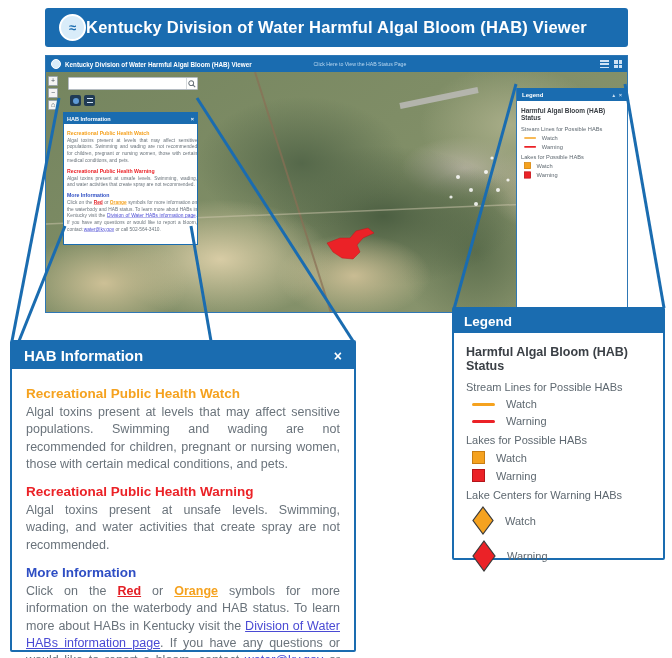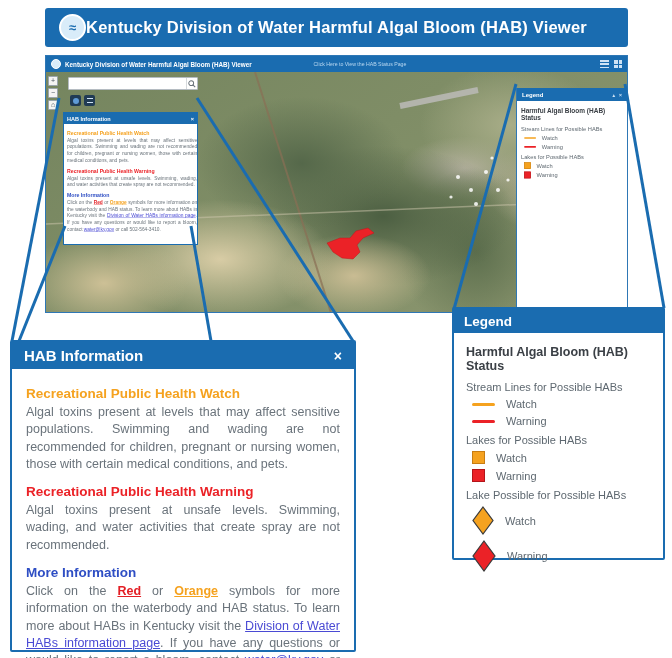--- a/index.html
+++ b/index.html
@@ -276,21 +276,21 @@
     <div class="legend-group-label">Lakes for Possible HABs</div>
     <div class="legend-item">
       <span class="sym-sq sq-watch"></span>
       <span class="lab">Watch</span>
     </div>
     <div class="legend-item">
       <span class="sym-sq sq-warn"></span>
       <span class="lab">Warning</span>
     </div>
 
-    <div class="legend-group-label">Lake Possible for Possible HABs</div>
+    <div class="legend-group-label">Lake Centers for Warning HABs</div>
     <div class="legend-item">
       <svg class="sym-dia" width="22" height="29" viewBox="0 0 22 29">
         <polygon points="11,1 21,14.5 11,28 1,14.5" fill="#F5A21F" stroke="#3a3a3a" stroke-width="1.2"></polygon>
       </svg>
       <span class="lab">Watch</span>
     </div>
     <div class="legend-item">
       <svg class="sym-dia" width="24" height="32" viewBox="0 0 24 32">
         <polygon points="12,1 23,16 12,31 1,16" fill="#EB2227" stroke="#3a3a3a" stroke-width="1.2"></polygon>
       </svg>

